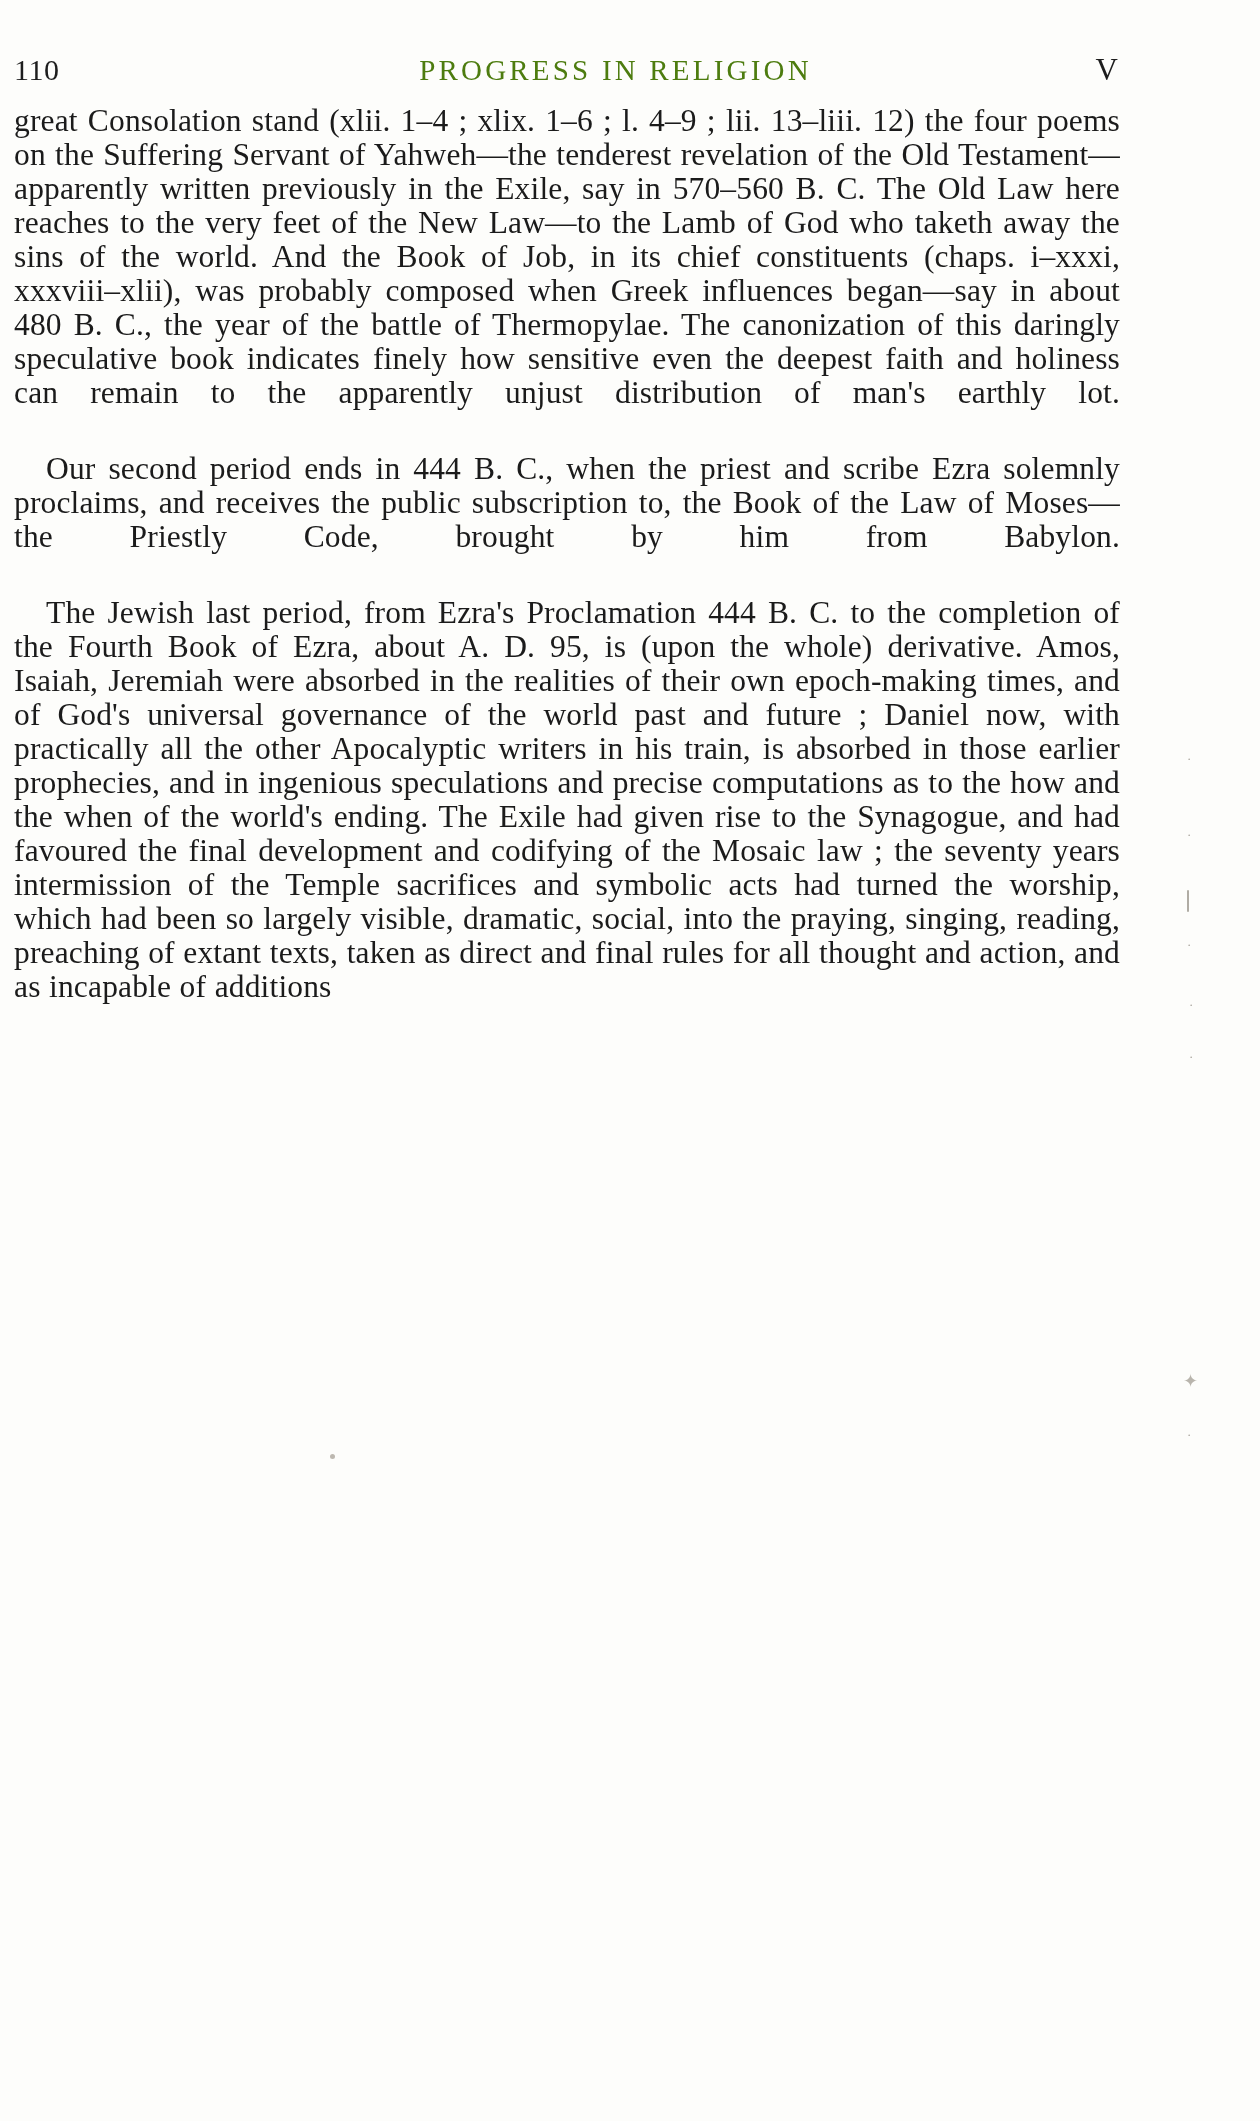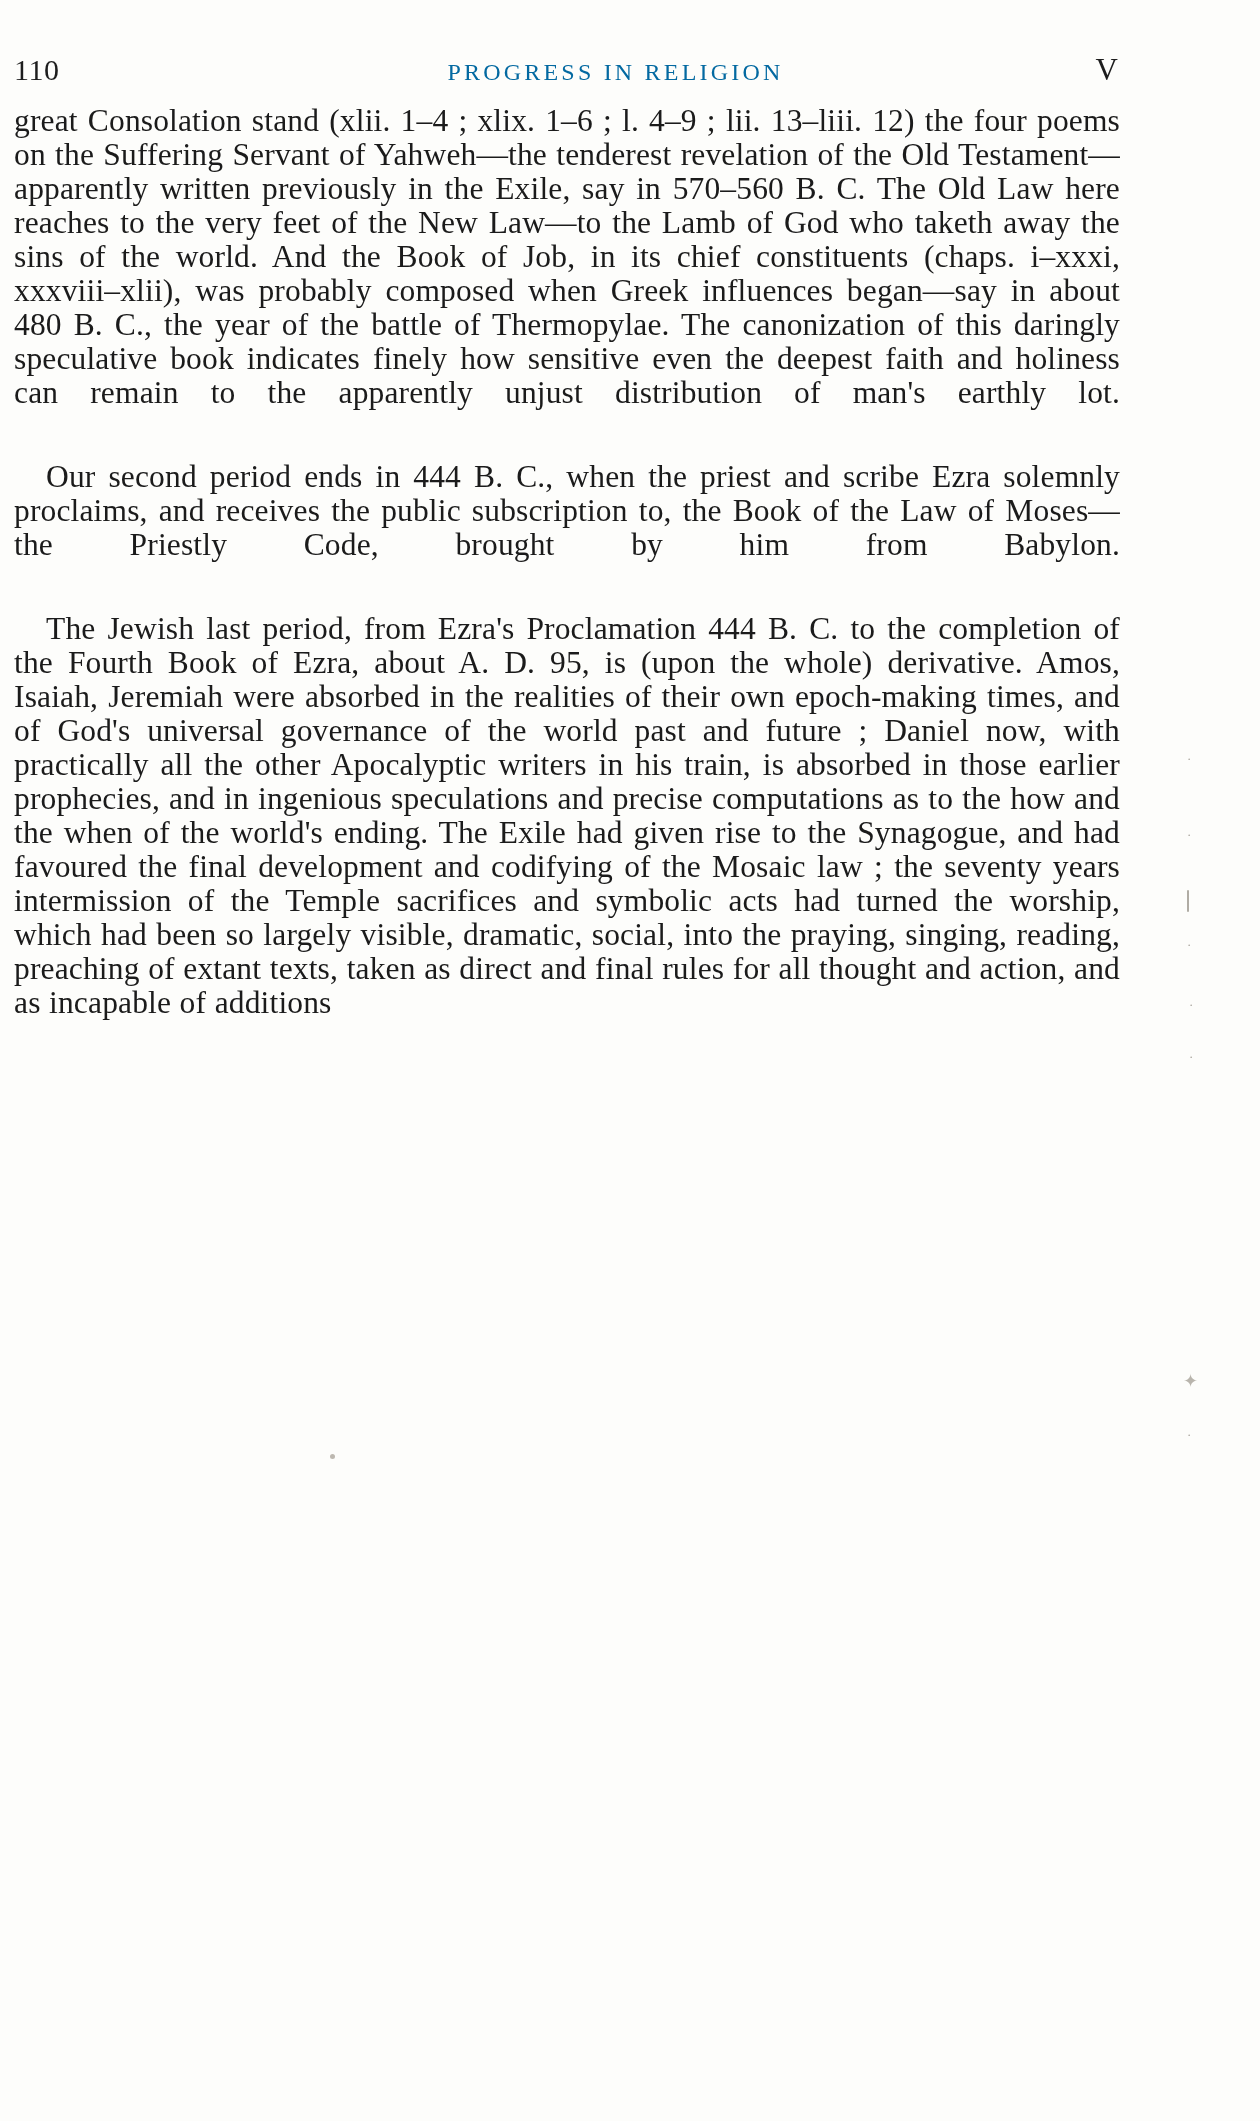--- a/index.html
+++ b/index.html
@@ -38,23 +38,23 @@
     align-items: baseline;
     justify-content: space-between;
   }
   .folio {
     font-size: 30px;
     letter-spacing: 0.5px;
     font-family: "Liberation Serif", serif;
     color: #1d1d1d;
   }
   .head-title {
-    font-size: 24px;
+    font-size: 29px;
     letter-spacing: 3.2px;
-    color: #0369a1;
+    color: #4d7c0f;
     margin-left: 76px;
   }
   .chapter-num {
     font-size: 31px;
     color: #1d1d1d;
     letter-spacing: 1px;
   }
 
   
   .text-block {
@@ -70,21 +70,21 @@
     text-align: justify;
     text-justify: inter-word;
     color: #1b1b1b;
     letter-spacing: 0.15px;
     word-spacing: 0.5px;
   }
   p.para.indent {
     text-indent: 32px;
   }
   p.para + p.para {
-    margin-top: 16px;
+    margin-top: 8px;
   }
   
   p.para::after {
     content: "";
     display: inline-block;
     width: 100%;
   }
   p.para.last-stretch::after {
     content: none;
   }

